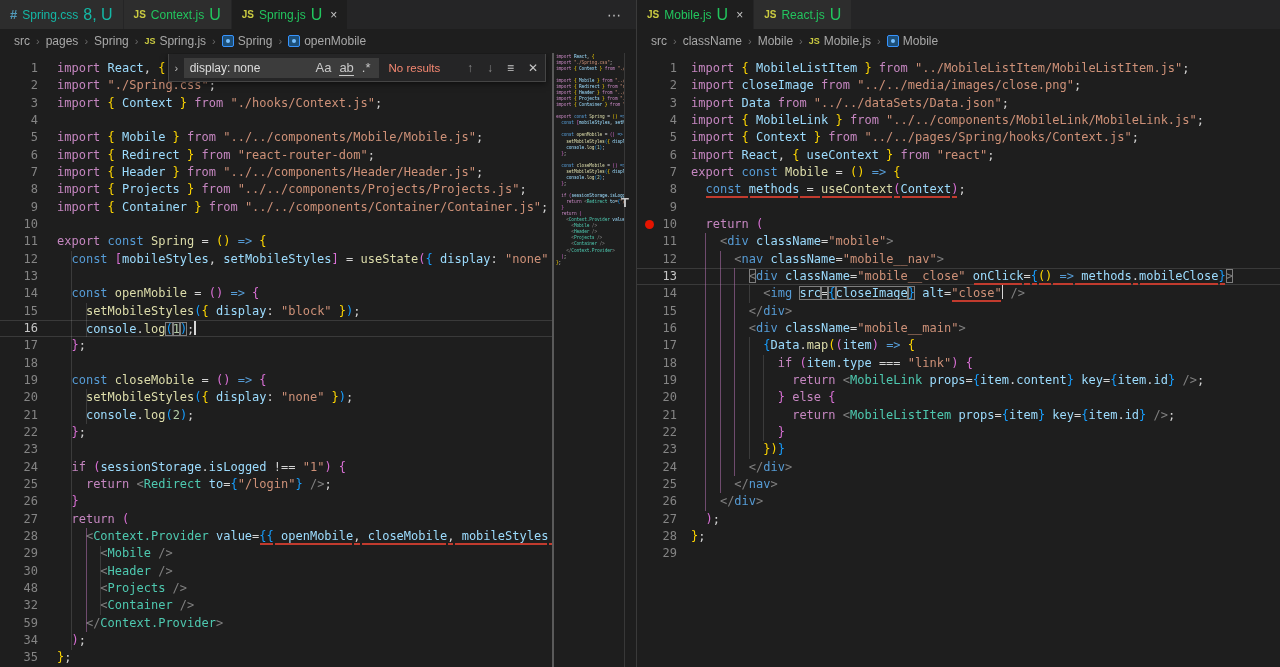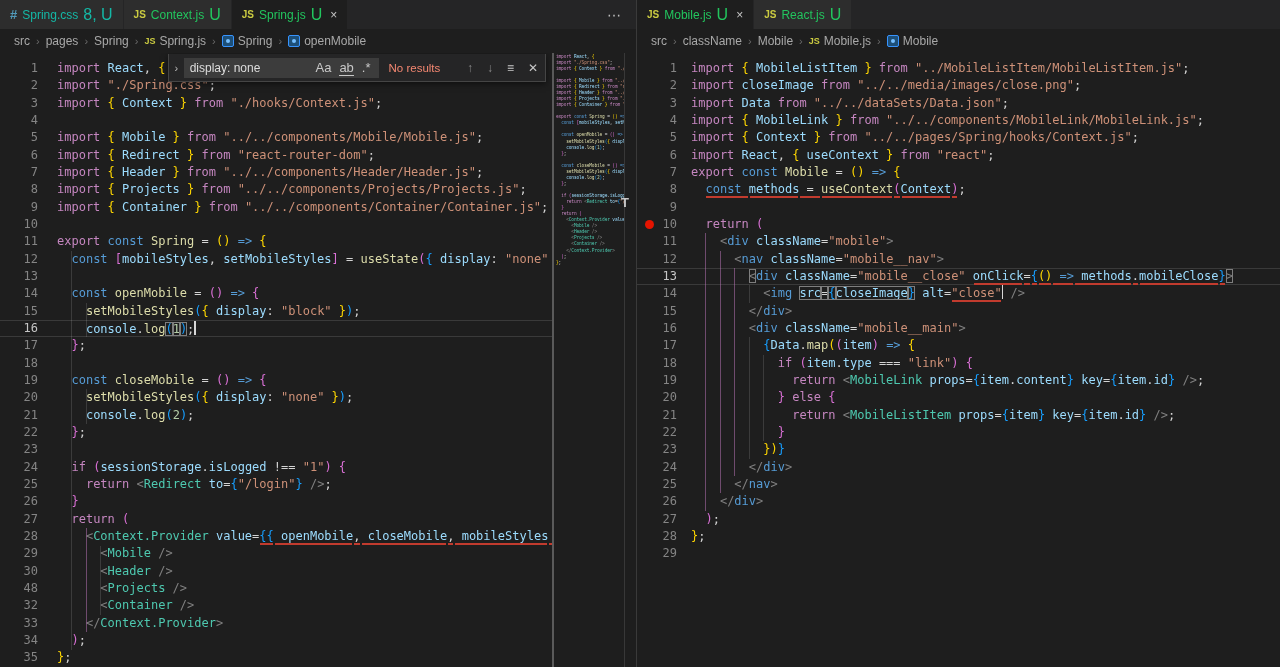--- a/index.html
+++ b/index.html
@@ -163,21 +163,21 @@
           <div class="row"><span class="glyph"></span><span class="ln">23</span><span class="codeline"></span></div>
           <div class="row"><span class="glyph"></span><span class="ln">24</span><span class="codeline"><span class="p">  </span><span class="k">if</span><span class="p"> </span><span class="b2">(</span><span class="v">sessionStorage</span><span class="p">.</span><span class="v">isLogged</span><span class="p"> !== </span><span class="s">"1"</span><span class="b2">)</span><span class="p"> </span><span class="b2">{</span></span></div>
           <div class="row"><span class="glyph"></span><span class="ln">25</span><span class="codeline"><span class="p">    </span><span class="k">return</span><span class="p"> </span><span class="tp">&lt;</span><span class="t">Redirect</span><span class="p"> </span><span class="v">to</span><span class="p">=</span><span class="b3">{</span><span class="s">"/login"</span><span class="b3">}</span><span class="tp"> /&gt;</span><span class="p">;</span></span></div>
           <div class="row"><span class="glyph"></span><span class="ln">26</span><span class="codeline"><span class="p">  </span><span class="b2">}</span></span></div>
           <div class="row"><span class="glyph"></span><span class="ln">27</span><span class="codeline"><span class="p">  </span><span class="k">return</span><span class="p"> </span><span class="b2">(</span></span></div>
           <div class="row"><span class="glyph"></span><span class="ln">28</span><span class="codeline"><span class="p">    </span><span class="tp">&lt;</span><span class="t">Context.Provider</span><span class="p"> </span><span class="v">value</span><span class="p">=</span><span class="b3 u">{{</span><span class="v u"> openMobile</span><span class="p u">,</span><span class="v u"> closeMobile</span><span class="p u">,</span><span class="v u"> mobileStyles</span><span class="b3 u"> }}</span></span></div>
           <div class="row"><span class="glyph"></span><span class="ln">29</span><span class="codeline"><span class="p">      </span><span class="tp">&lt;</span><span class="t">Mobile</span><span class="tp"> /&gt;</span></span></div>
           <div class="row"><span class="glyph"></span><span class="ln">30</span><span class="codeline"><span class="p">      </span><span class="tp">&lt;</span><span class="t">Header</span><span class="tp"> /&gt;</span></span></div>
           <div class="row"><span class="glyph"></span><span class="ln">48</span><span class="codeline"><span class="p">      </span><span class="tp">&lt;</span><span class="t">Projects</span><span class="tp"> /&gt;</span></span></div>
           <div class="row"><span class="glyph"></span><span class="ln">32</span><span class="codeline"><span class="p">      </span><span class="tp">&lt;</span><span class="t">Container</span><span class="tp"> /&gt;</span></span></div>
-          <div class="row"><span class="glyph"></span><span class="ln">33</span><span class="codeline"><span class="p">    </span><span class="tp">&lt;/</span><span class="t">Context.Provider</span><span class="tp">&gt;</span></span></div>
+          <div class="row"><span class="glyph"></span><span class="ln">59</span><span class="codeline"><span class="p">    </span><span class="tp">&lt;/</span><span class="t">Context.Provider</span><span class="tp">&gt;</span></span></div>
           <div class="row"><span class="glyph"></span><span class="ln">34</span><span class="codeline"><span class="p">  </span><span class="b2">)</span><span class="p">;</span></span></div>
           <div class="row"><span class="glyph"></span><span class="ln">35</span><span class="codeline"><span class="b1">}</span><span class="p">;</span></span></div>
         </div>
       <div id="sash"></div>
       <div id="minimap">
           <div id="minimap-inner">
             <div class="mrow"><span class="k">import </span><span class="v">React</span><span class="p">, </span><span class="b1">{</span></div>
             <div class="mrow"><span class="k">import </span><span class="s">"./Spring.css"</span><span class="p">;</span></div>
             <div class="mrow"><span class="k">import </span><span class="b1">{ </span><span class="v">Context</span><span class="b1"> }</span><span class="k"> from </span><span class="s">"./hooks/Context.js"</span></div>
             <div class="mrow"></div>

